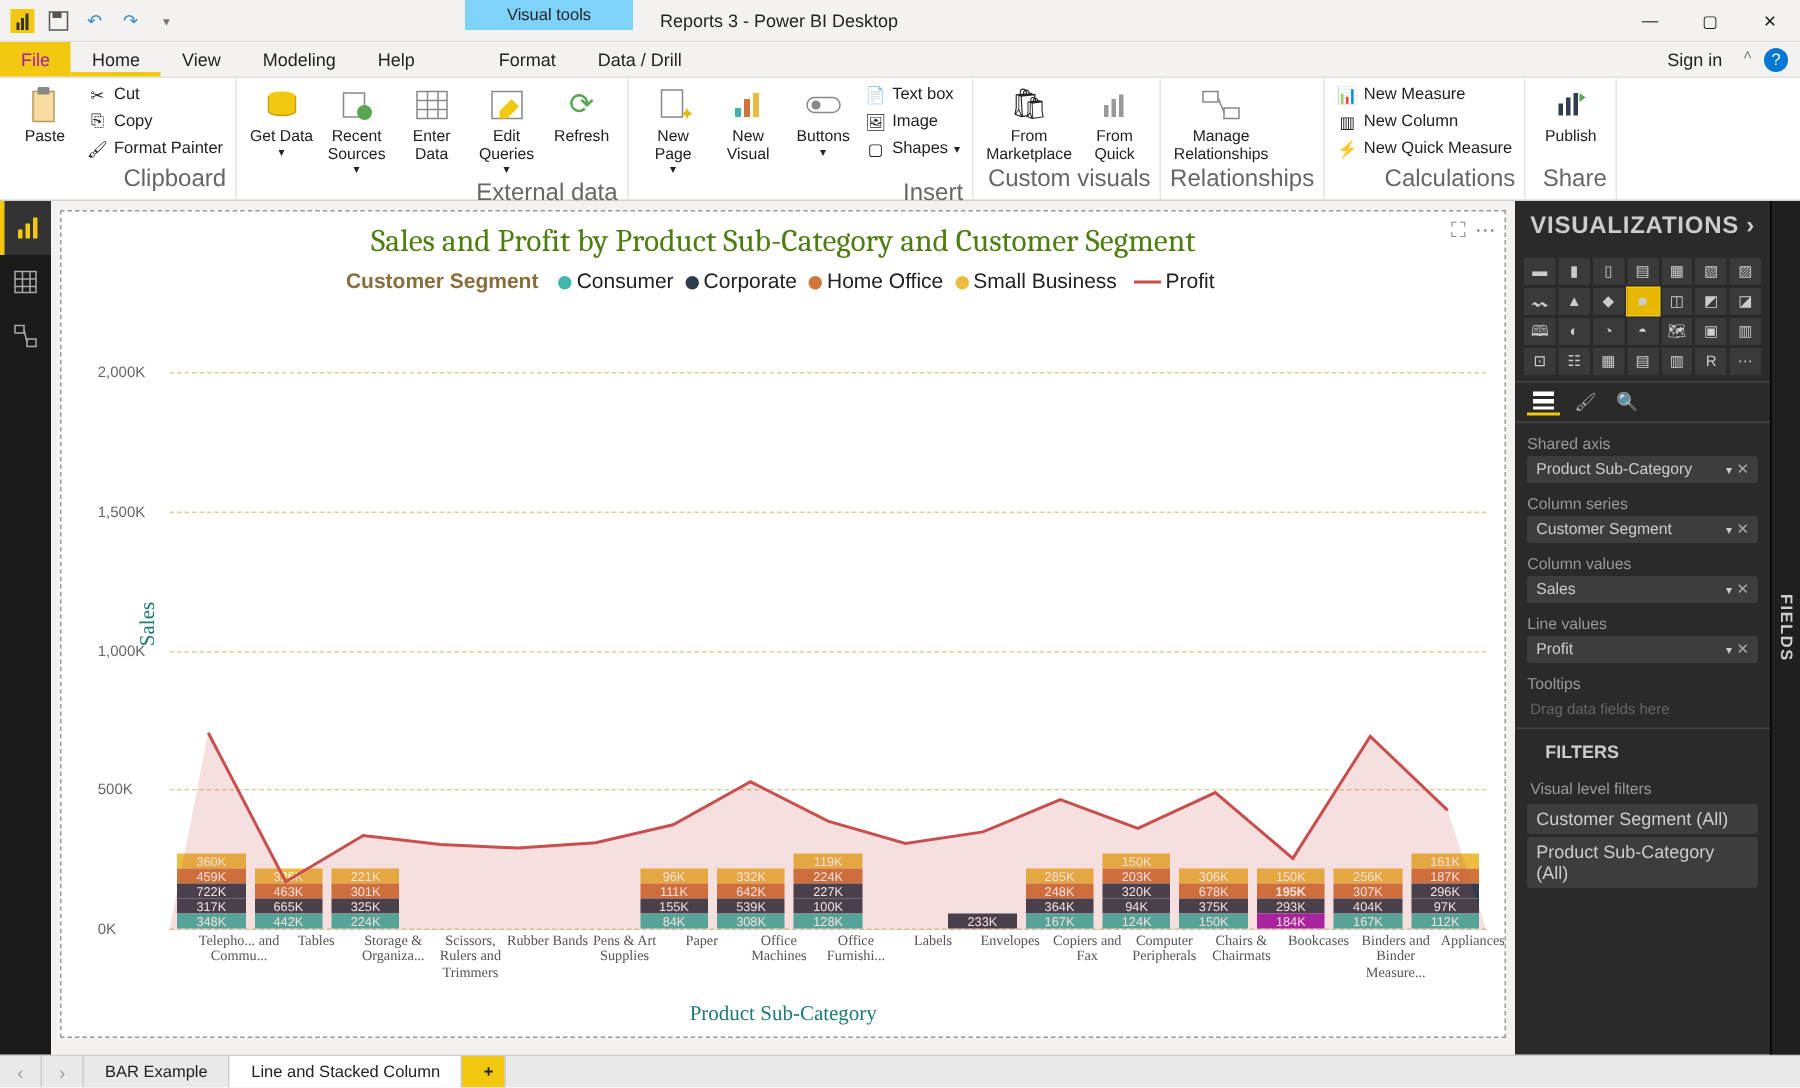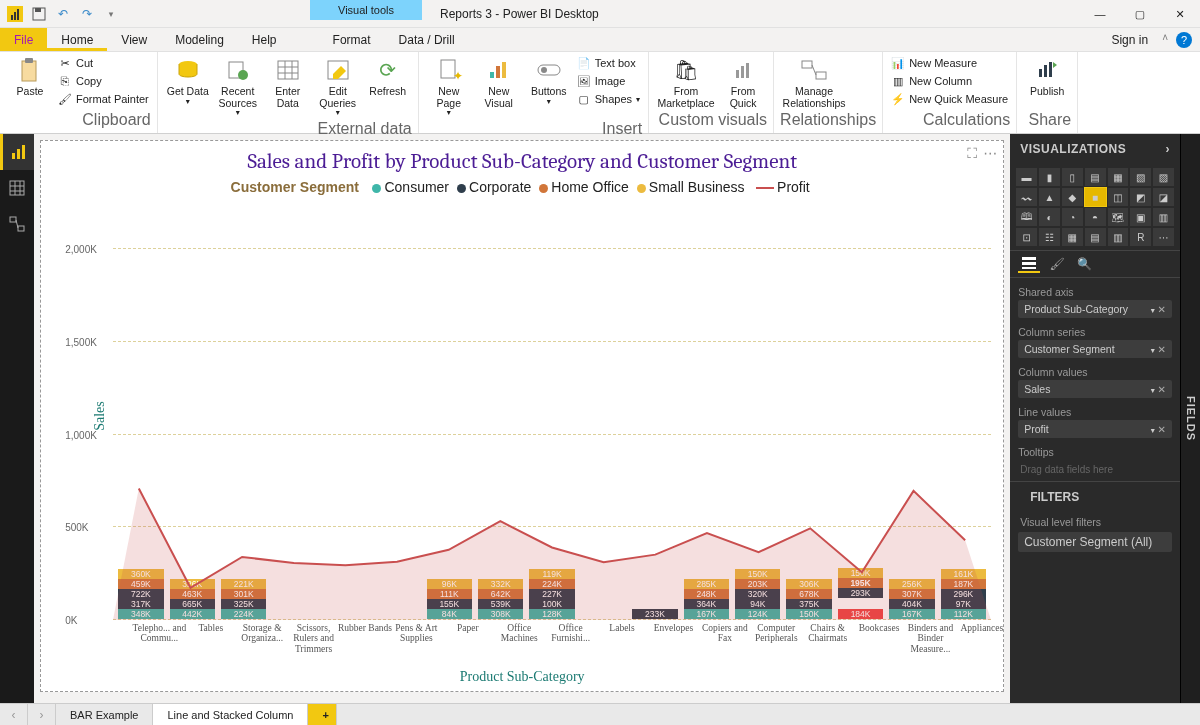--- a/index.html
+++ b/index.html
@@ -28,42 +28,42 @@
 .rbtn-sm { display:flex; align-items:center; gap:4px; padding:1px 2px; cursor:pointer; font-size:11px; height:18px; }
 .rbtn-sm .ico { width:14px; height:14px; display:flex; align-items:center; justify-content:center; }
 .rcol { display:flex; flex-direction:column; gap:0; }
 
 .workspace { display:flex; height:569px; }
 .leftrail { width:36px; background:#1a1a1a; display:flex; flex-direction:column; }
 .rail-btn { height:36px; display:flex; align-items:center; justify-content:center; cursor:pointer; color:#aaa; }
 .rail-btn.active { background:#333; border-left:3px solid #f2c811; }
 .canvas-area { flex:1; background:#f3f2f1; position:relative; padding:6px; }
 .canvas { background:#fff; width:964px; height:552px; border:1px dashed #999; position:relative; }
-.chart-title { text-align:center; font-family:"Cambria",Georgia,serif; color:#4c1d95; font-size:21px; padding-top:8px; font-weight:500; }
+.chart-title { text-align:center; font-family:"Cambria",Georgia,serif; color:#4d7c0f; font-size:21px; padding-top:8px; font-weight:500; }
 .legend { text-align:center; padding:6px 0; font-family:Georgia,serif; font-size:14px; }
 .legend .lg-title { color:#8a6d3b; font-weight:bold; margin-right:6px; }
 .lg-item { margin:0 4px; }
 .lg-sw { display:inline-block; width:9px; height:9px; border-radius:50%; vertical-align:middle; margin-right:3px; }
 .lg-line { display:inline-block; width:18px; height:2px; vertical-align:middle; margin-right:3px; }
 .chartbox { position:absolute; left:72px; right:12px; top:70px; bottom:72px; }
 .ylabel { position:absolute; left:44px; top:50%; transform:translateY(-50%) rotate(-90deg); font-family:Georgia,serif; color:#1b7a72; font-size:14px; }
 .xlabel { position:absolute; bottom:6px; left:0; right:0; text-align:center; font-family:Georgia,serif; color:#1b7a72; font-size:14px; }
 .grid { position:absolute; inset:0; }
 .gline { position:absolute; left:0; right:0; border-top:1px dashed #ddd19a; }
 .gtick { position:absolute; left:-48px; font-size:10px; color:#666; transform:translateY(-50%); }
 .bars { position:absolute; inset:0; display:flex; align-items:flex-end; justify-content:space-around; padding:0 2px; }
 .barcol { flex:1; display:flex; flex-direction:column-reverse; align-items:center; margin:0 3px; position:relative; }
 .seg { width:100%; color:#fff; font-size:8.5px; display:flex; align-items:center; justify-content:center; overflow:hidden; }
 .catlabel { position:absolute; top:100%; margin-top:4px; font-size:9.5px; color:#555; text-align:center; width:58px; line-height:1.1; font-family:Georgia,serif;margin-left:37px; }
 .line-svg { position:absolute; inset:0; pointer-events:none; }
 .vis-corner { position:absolute; right:6px; top:4px; display:flex; gap:6px; color:#888; font-size:14px; cursor:pointer; }
 
 .rightpanel { width:200px; background:#2a2a2a; color:#ccc; display:flex; position:relative; }
 .vpane { flex:1; display:flex; flex-direction:column; overflow:hidden; }
-.pane-head { background:#2a2a2a; padding:8px 10px; font-size:12px; font-weight:bold; letter-spacing:.5px; display:flex; justify-content:space-between; align-items:center; }
+.pane-head { background:#2a2a2a; padding:8px 10px; font-size:16px; font-weight:bold; letter-spacing:.5px; display:flex; justify-content:space-between; align-items:center; }
 .viz-grid { display:grid; grid-template-columns:repeat(7,1fr); gap:2px; padding:4px 6px; }
 .viz-ico { height:18px; background:#3a3a3a; display:flex; align-items:center; justify-content:center; cursor:pointer; font-size:10px; }
 .viz-ico.sel { background:#e6b800; outline:1px solid #f2c811; }
 .wells { padding:2px 8px; font-size:10.5px; }
 .well-label { color:#999; padding:6px 0 2px; font-size:10.5px; }
 .well-pill { background:#3d3d3d; padding:3px 6px; border-radius:2px; display:flex; justify-content:space-between; align-items:center; margin-bottom:2px; cursor:pointer; }
 .well-pill .x { color:#aaa; font-size:10px; }
 .well-empty { color:#666; padding:4px 2px; font-style:normal; font-size:10px; }
 .filters-head { background:#2a2a2a; padding:8px 20px; font-size:12px; font-weight:bold; border-top:1px solid #444; }
 .filter-lbl { color:#999; padding:4px 10px; font-size:10.5px; }
@@ -467,21 +467,21 @@
               <div class="catlabel">Computer Peripherals</div>
             </div>
             <div class="barcol">
               <div class="seg" style="background: rgb(63, 182, 169); height: 6.81818%;">150K</div>
               <div class="seg" style="background: rgb(47, 62, 76); height: 17.0455%;">375K</div>
               <div class="seg" style="background: rgb(209, 118, 58); height: 30.8182%;">678K</div>
               <div class="seg" style="background: rgb(236, 187, 63); height: 13.9091%;">306K</div>
               <div class="catlabel">Chairs &amp; Chairmats</div>
             </div>
             <div class="barcol">
-              <div class="seg" style="background: #ef4444; height: 8.36364%; margin-top: 11px;">184K</div>
+              <div class="seg" style="background: #a21caf; height: 8.36364%;">184K</div>
               <div class="seg" style="background: rgb(47, 62, 76); height: 13.3182%;">293K</div>
               <div class="seg" style="background: rgb(209, 118, 58); height: 8.86364%; font-weight: bold;">195K</div>
               <div class="seg" style="background: rgb(236, 187, 63); height: 6.81818%;">150K</div>
               <div class="catlabel">Bookcases</div>
             </div>
             <div class="barcol">
               <div class="seg" style="background: rgb(63, 182, 169); height: 7.59091%;">167K</div>
               <div class="seg" style="background: rgb(47, 62, 76); height: 18.3636%;">404K</div>
               <div class="seg" style="background: rgb(209, 118, 58); height: 13.9545%;">307K</div>
               <div class="seg" style="background: rgb(236, 187, 63); height: 11.6364%;">256K</div>
@@ -573,20 +573,23 @@
             <span><span style="font-size:8px">▾</span> <span class="x">✕</span></span>
           </div>
         <div class="well-label">Tooltips</div>
         <div class="well-empty">Drag data fields here</div>
       </div>
       <div class="filters-head">FILTERS</div>
       <div class="filter-lbl">Visual level filters</div>
       <div class="well-pill" style="margin:0 8px 2px">
           <span>Customer Segment (All)</span>
         </div>
+      <div class="well-pill" style="margin:0 8px">
+          <span>Product Sub-Category (All)</span>
+        </div>
     </div>
     <div class="fields-tab">FIELDS</div>
   </div>
 </div>
 
 <div class="pagetabs">
   <div class="pt-nav">‹</div>
   <div class="pt-nav">›</div>
   <div class="pagetab inactive">BAR Example</div>
   <div class="pagetab">Line and Stacked Column</div>

